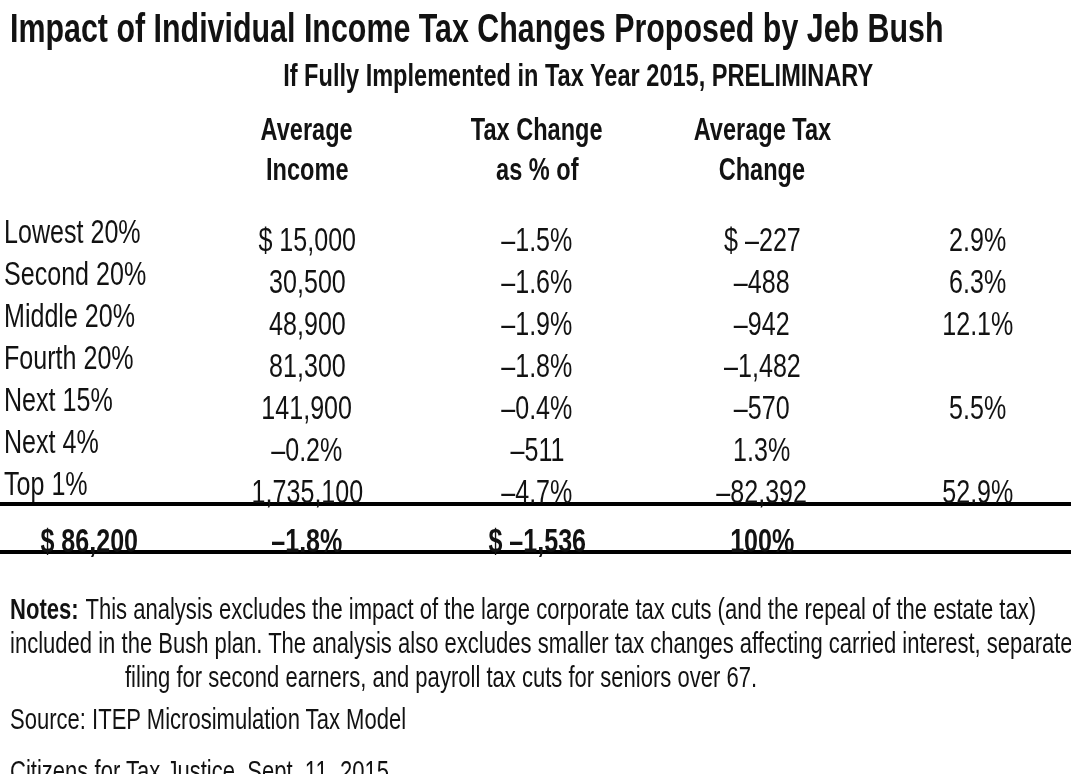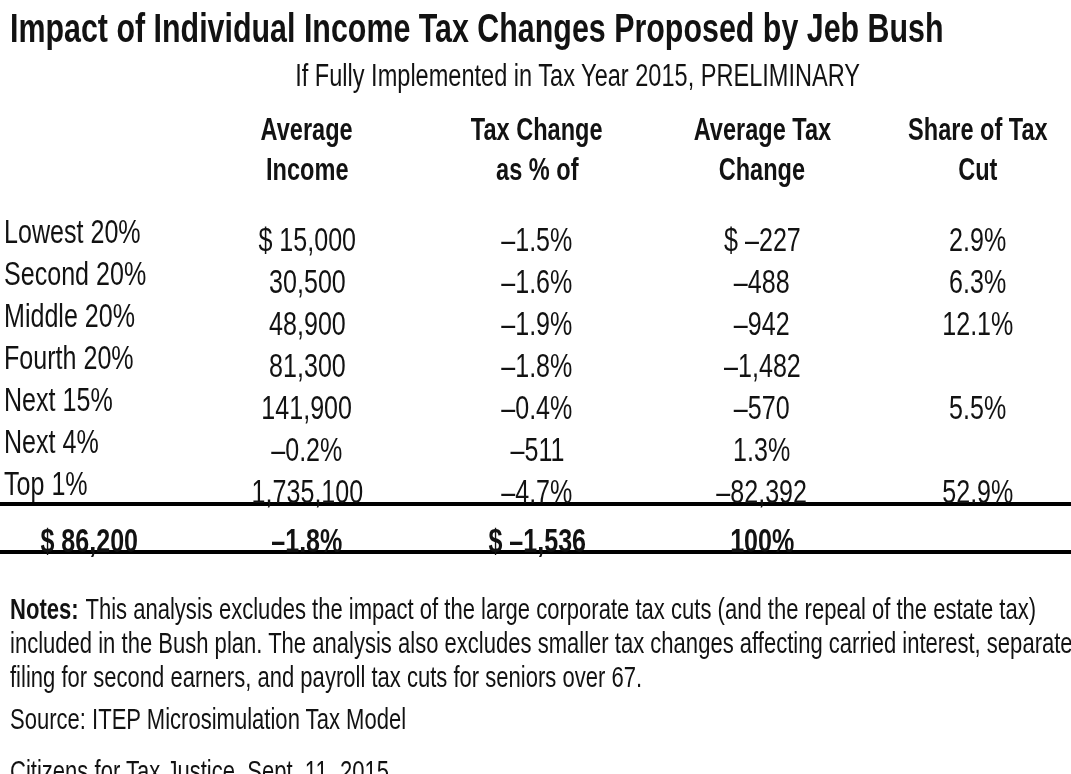--- a/index.html
+++ b/index.html
@@ -27,21 +27,21 @@
     margin: 6px 0 0 10px;
     font-size: 40px;
     font-weight: bold;
     line-height: 44px;
   }
   .subtitle-line {
     margin-top: 10px;
     padding-left: 85px;
     text-align: center;
     font-size: 31px;
-    font-weight: normal;
+    font-weight: bold;
     line-height: 32px;
   }
 
   .grid-row {
     display: grid;
     grid-template-columns: 179px 256px 204px 246px 186px;
     align-items: center;
   }
   .thead { margin-top: 18px; font-weight: bold; font-size: 31px; }
   .thead .hcell { text-align: center; line-height: 40px; }
@@ -66,20 +66,21 @@
     font-weight: bold;
   }
   .total-row .cell-label {
     text-align: center;
     padding-left: 44px;
   }
 
   .notes-block {
     margin: 38px 0 0 10px;
     font-size: 29px;
+    text-align: center;
   }
   .notes-line { line-height: 34px; }
   .notes-label { font-weight: bold; margin-right: 9px; }
 
   .source-line {
     margin: 8px 0 0 10px;
     font-size: 29px;
     line-height: 34px;
   }
   .attribution-line {
@@ -110,24 +111,20 @@
         <div class="hline"><span class="cx cx-center">Income</span></div>
       </div>
       <div class="hcell">
         <div class="hline"><span class="cx cx-center">Tax Change</span></div>
         <div class="hline"><span class="cx cx-center">as % of</span></div>
       </div>
       <div class="hcell">
         <div class="hline"><span class="cx cx-center">Average Tax</span></div>
         <div class="hline"><span class="cx cx-center">Change</span></div>
       </div>
-      <div class="hcell">
-        <div class="hline"><span class="cx cx-center">Share of Tax</span></div>
-        <div class="hline"><span class="cx cx-center">Cut</span></div>
-      </div>
     </div>
   </div>
 
   <div class="tbody">
 
     <div class="grid-row">
       <div class="cell-label"><span class="cx cx-left">Lowest 20%</span></div>
       <div class="cell-num"><span class="cx cx-center">$ 15,000</span></div>
       <div class="cell-num"><span class="cx cx-center">–1.5%</span></div>
       <div class="cell-num"><span class="cx cx-center">$ –227</span></div>

